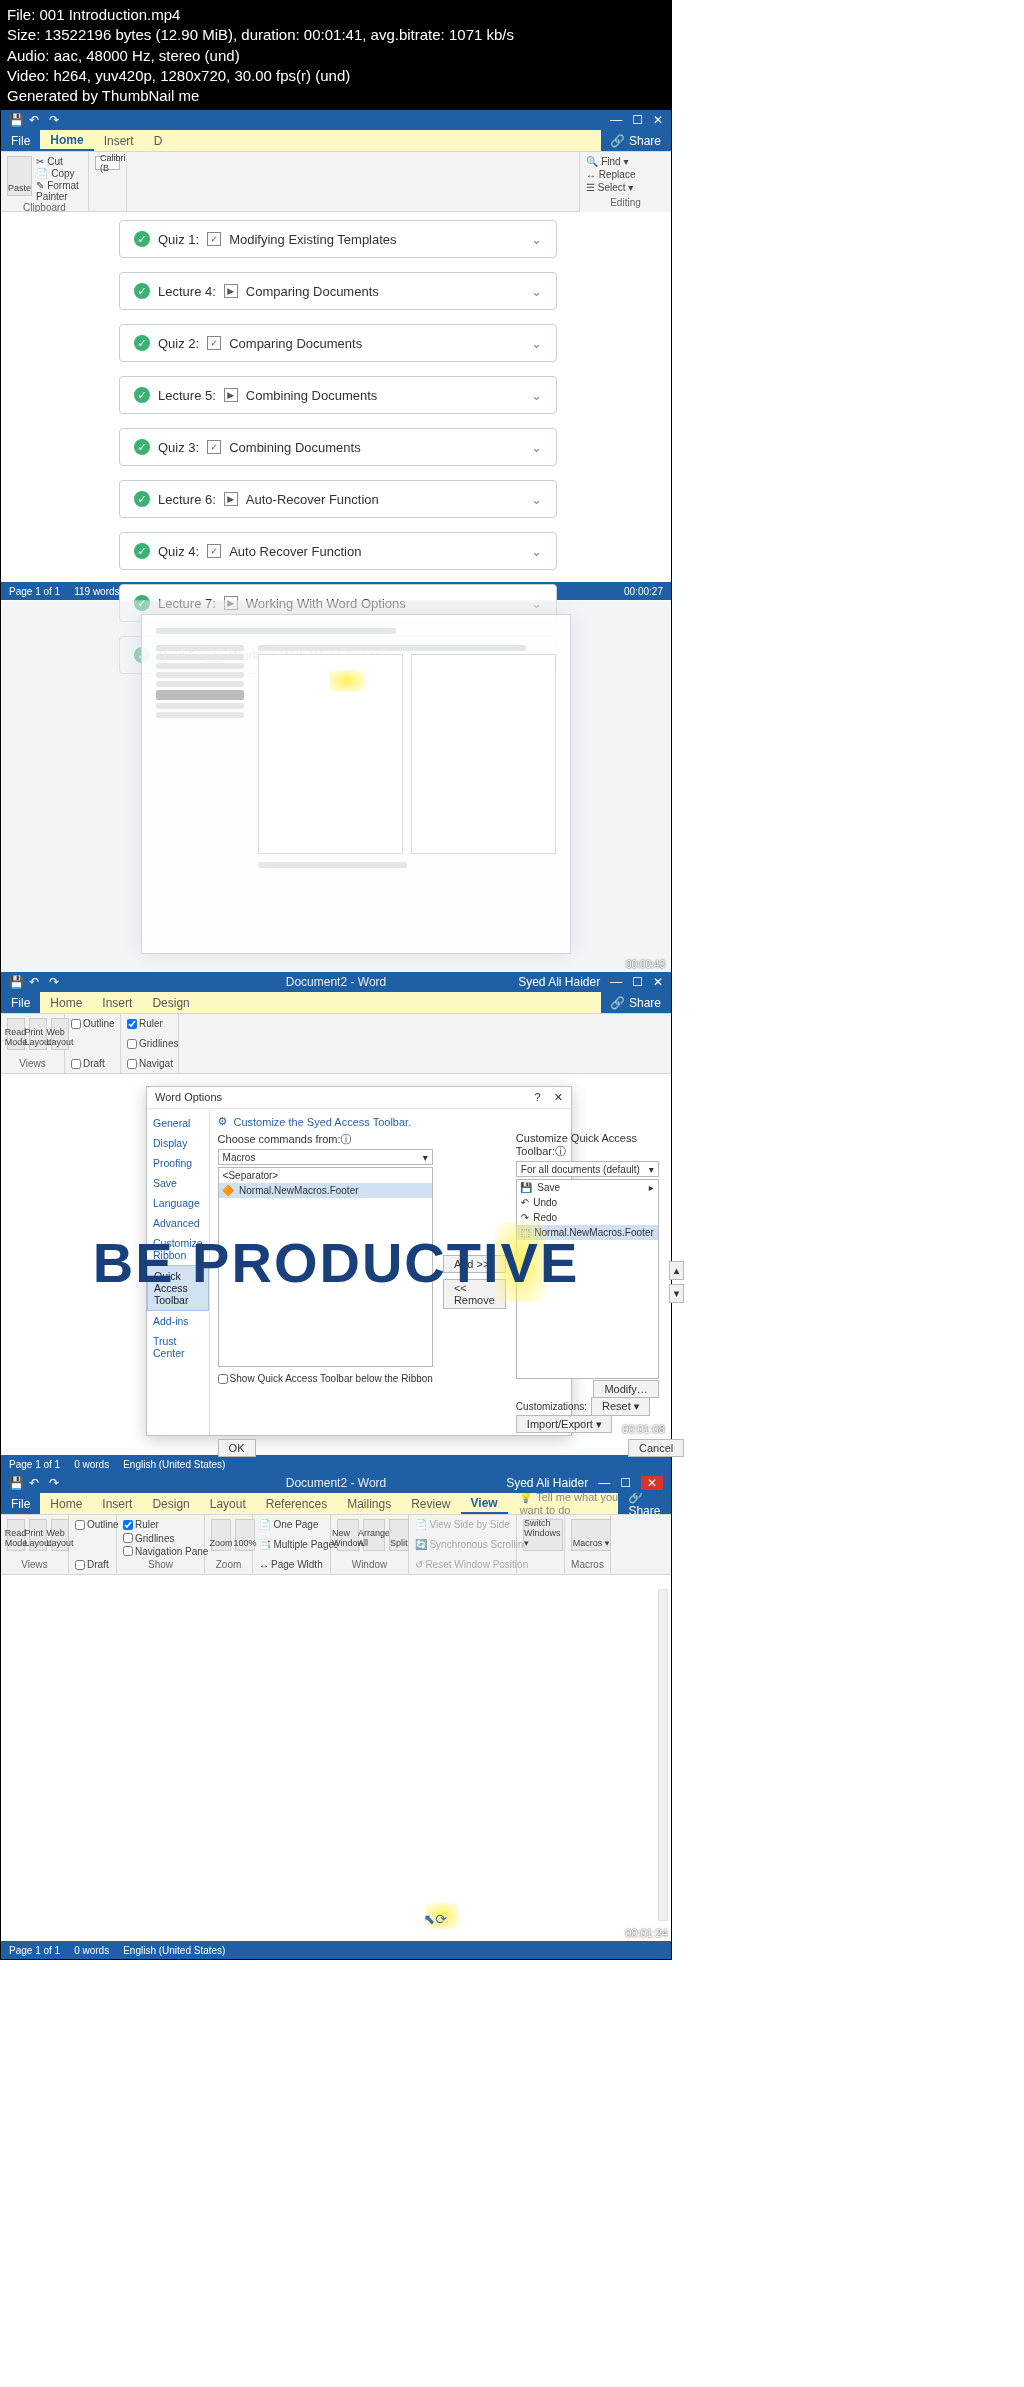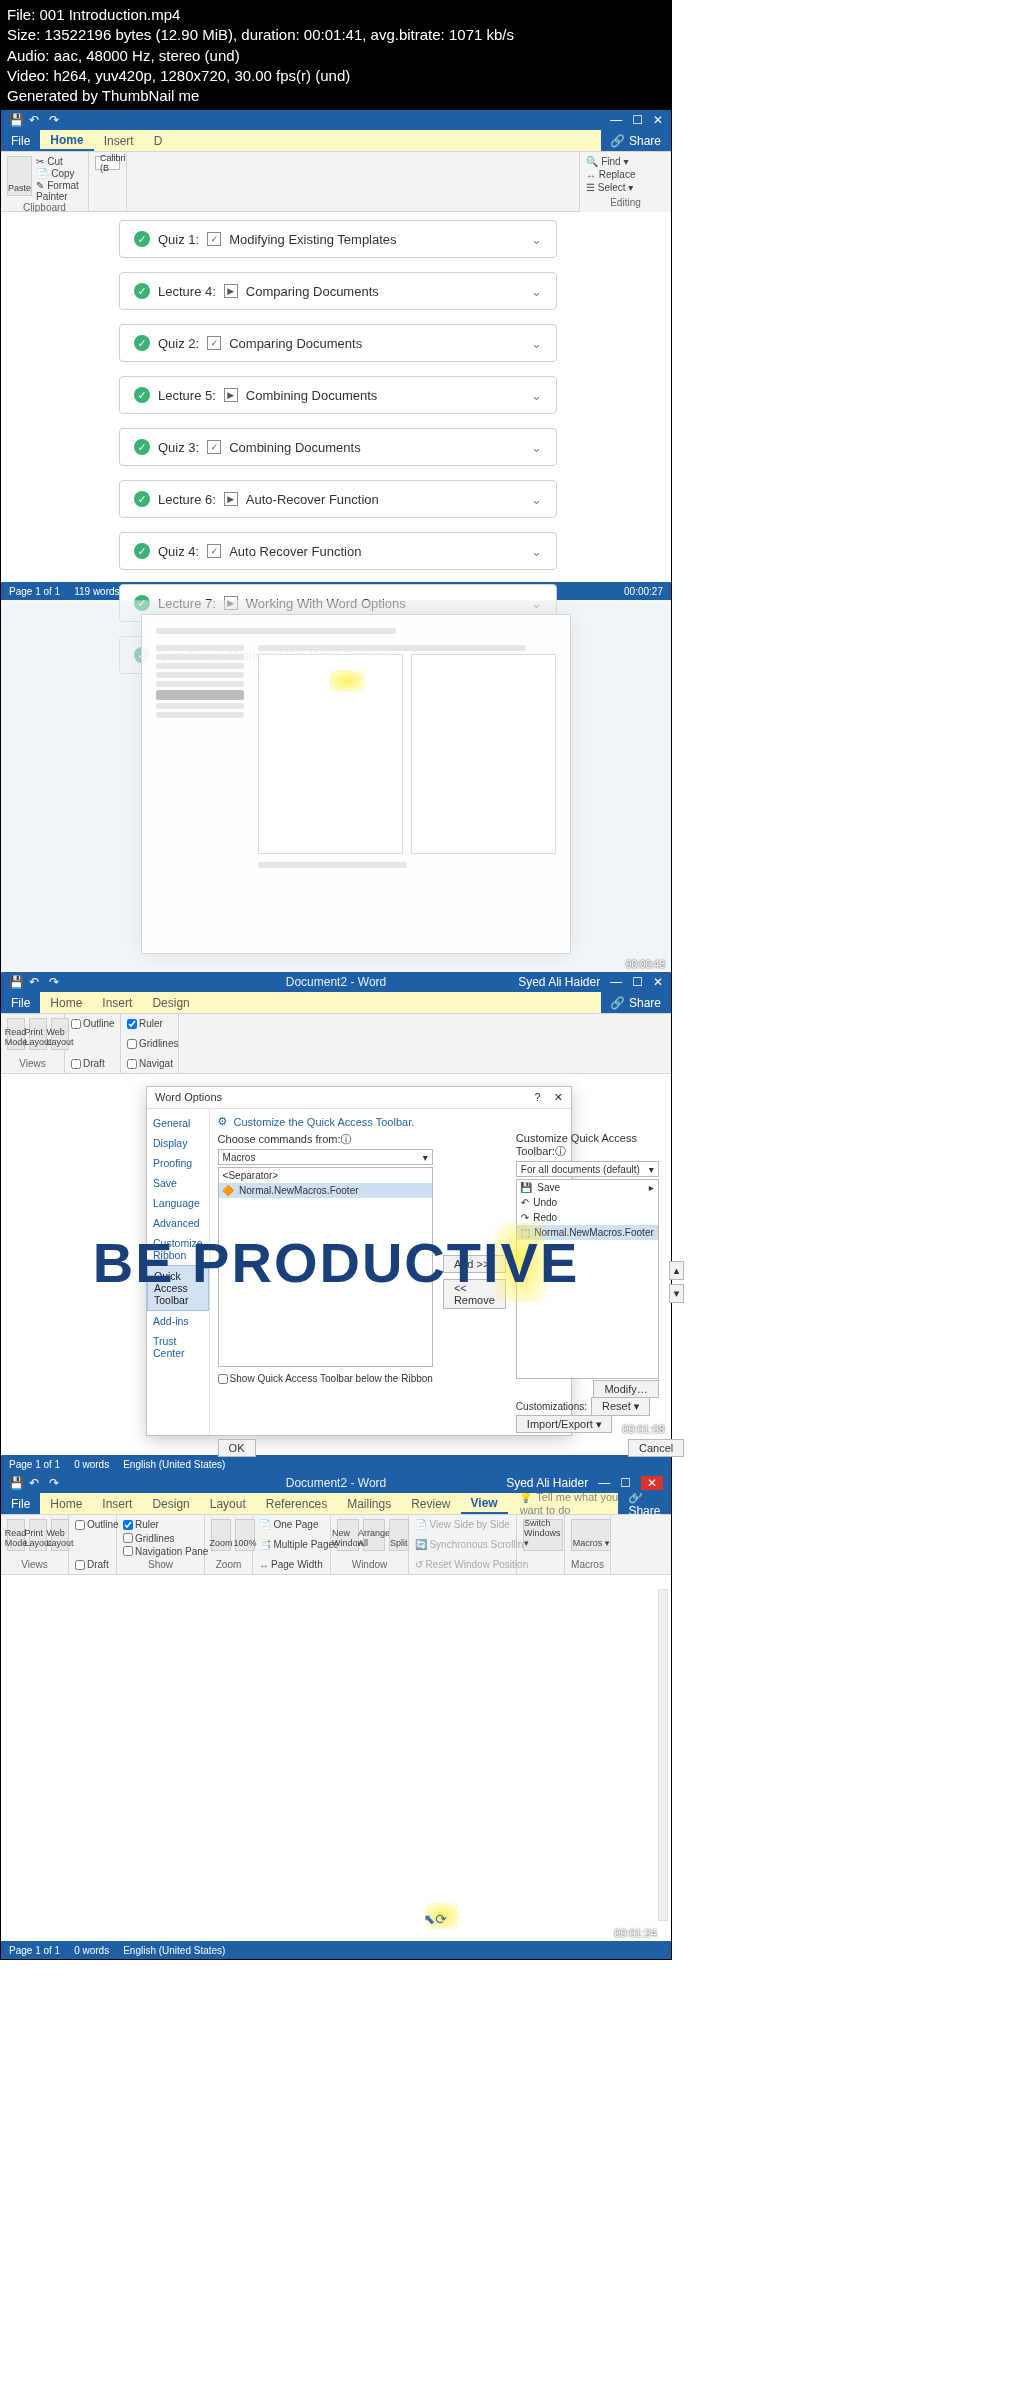--- a/index.html
+++ b/index.html
@@ -73,21 +73,21 @@
   .bigtext .hv::before { content: ""; position: absolute; inset: -8px -6px; background: radial-gradient(ellipse, rgba(255,240,80,.95), rgba(255,240,80,0)); z-index: -1; }
   .panel3 .ts { position: absolute; bottom: 20px; right: 6px; color: #fff; font-size: 11px; text-shadow: 0 0 2px #000; z-index: 9; }
 
   
   .panel4 { position: relative; background: #fff; height: 366px; }
   .page { position: absolute; left: 118px; top: 14px; width: 430px; height: 330px; background: #fff; box-shadow: 0 2px 10px rgba(0,0,0,.15); }
   .cursor { position: absolute; left: 50px; top: 56px; width: 1px; height: 16px; background: #000; }
   .qz { position: absolute; left: 0; right: 0; top: 100px; text-align: center; font-size: 46px; font-weight: 900; letter-spacing: 4px; color: rgba(214, 58, 77, 0.25); }
   .panel4 .hl2 { position: absolute; right: 212px; bottom: 12px; width: 34px; height: 26px; background: radial-gradient(ellipse, rgba(255,240,80,.95), rgba(255,240,80,0)); }
   .ptr { position: absolute; right: 224px; bottom: 14px; font-size: 14px; color: #3a6db0; }
-  .panel4 .ts { position: absolute; bottom: 2px; right: 14px; color: #fff; font-size: 11px; text-shadow: 0 0 2px #000; z-index: 9; padding-left: 12px; }
+  .panel4 .ts { position: absolute; bottom: 2px; right: 3px; color: #fff; font-size: 11px; text-shadow: 0 0 2px #000; z-index: 9; padding-left: 12px; }
   .vscroll { position: absolute; right: 3px; top: 14px; bottom: 20px; width: 10px; background: #efefef; border: 1px solid #e0e0e0; }
 
   .side-edit { position: absolute; right: 0; top: 0; width: 92px; height: 60px; background: #f3f3f3; border-left: 1px solid #d5d5d5; font-size: 10px; color: #444; padding: 4px 6px; display: flex; flex-direction: column; gap: 2px; }
   .side-edit .lbl { text-align: center; color: #666; margin-top: auto; }
 
   
   .ph { background: #e6e6e6; height: 6px; margin: 3px 0; border-radius: 2px; }
 </style>
 </head>
 <body>
@@ -343,21 +343,21 @@
           <div>Language</div>
           <div>Advanced</div>
           <div>Customize Ribbon</div>
           <div class="sel">Quick Access Toolbar</div>
           <div>Add-ins</div>
           <div>Trust Center</div>
         </div>
         <div class="dlg-main">
           <div class="dlg-head">
             <span>⚙</span>
-            <span>Customize the Quick Access Toolbar.</span>
+            <span>Customize the Syed Access Toolbar.</span>
           </div>
           <div class="dlg-row">
             <div class="dlg-col">
               <span>Choose commands from:ⓘ</span>
               <div class="combo">
                   <span>Macros</span>
                   <span>▾</span>
                 </div>
               <div class="listbox">
                 <div>&lt;Separator&gt;</div>

